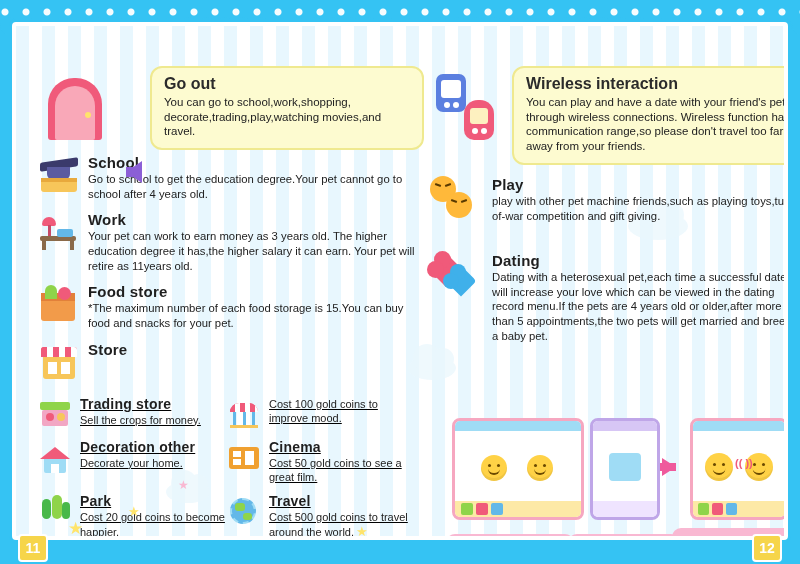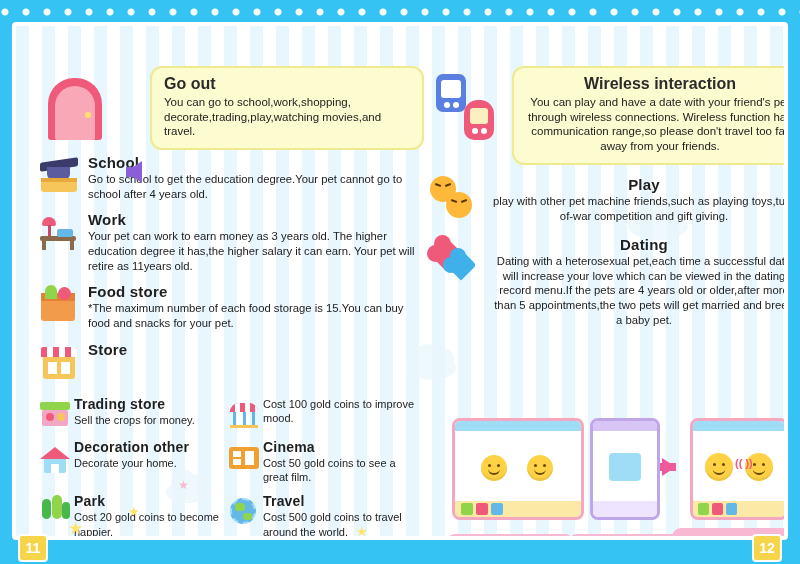--- a/index.html
+++ b/index.html
@@ -61,40 +61,40 @@
   .c3{width:48px;height:24px;left:392px;top:330px;}
   .c3:before{width:28px;height:28px;left:5px;top:-12px;}
   .c3:after{width:22px;height:22px;left:24px;top:-8px;}
   .c4{width:44px;height:22px;left:150px;top:455px;}
   .c4:before{width:26px;height:26px;left:5px;top:-11px;}
   .c4:after{width:20px;height:20px;left:22px;top:-7px;}
 
   
   .col{position:absolute;top:40px;}
   .col-left{left:22px;width:378px;}
-  .col-right{left:414px;width:366px;text-align:center;}
+  .col-right{left:414px;width:366px;}
 
   
   .bubble{
     position:relative;border-radius:12px;padding:7px 10px 9px 12px;
     border:2px solid #e9e27a;
   }
   .bubble.yellow{background:#fdfbd0;border-color:#efe98f;}
   .bubble h2{
     margin:0 0 2px 0;font-size:16px;font-weight:bold;color:#2b2b2b;
   }
   .bubble p{margin:0;font-size:11.5px;line-height:1.28;color:#222;}
 
   .row{display:flex;align-items:flex-start;gap:8px;margin-top:10px;}
   .icon{flex:0 0 auto;width:42px;height:40px;position:relative;}
   .txt h3{margin:0;font-size:15px;font-weight:bold;color:#1f1f1f;letter-spacing:.2px;}
   .txt p{margin:1px 0 0 0;font-size:11.3px;line-height:1.3;color:#222;}
 
   .grid2{display:flex;flex-wrap:wrap;margin-top:6px;}
-  .grid2 .cell{width:50%;display:flex;align-items:flex-start;margin-top:9px;}
+  .grid2 .cell{width:50%;display:flex;align-items:flex-start;gap:6px;margin-top:9px;text-decoration:underline;}
   .grid2 .cell .txt h3{font-size:14px;}
   .grid2 .cell .txt p{font-size:11px;}
   .icon-sm{flex:0 0 auto;width:36px;height:34px;position:relative;}
 
   
   .sq{position:absolute;}
   .rd{border-radius:50%;}
 
   
   .arrow-purple{
@@ -351,21 +351,21 @@
             <div class="sq" style="left:15px;top:8px;width:6px;height:2px;background:#5a3a00;transform:rotate(-20deg);"></div>
             <div class="sq" style="left:21px;top:24px;width:6px;height:2px;background:#5a3a00;transform:rotate(20deg);"></div>
             <div class="sq" style="left:31px;top:24px;width:6px;height:2px;background:#5a3a00;transform:rotate(-20deg);"></div>
           </div>
           <div class="txt">
             <h3>Play</h3>
             <p>play with other pet machine friends,such as playing toys,tug-of-war competition and gift giving.</p>
           </div>
         </div>
 
-        <div class="row" style="margin-top:12px;">
+        <div class="row" style="margin-top:28px;">
           <div class="icon" style="width:54px;height:48px;">
             <div class="sq" style="left:4px;top:6px;width:24px;height:24px;background:#f05a7a;transform:rotate(-45deg);border-radius:0 0 4px 0;"></div>
             <div class="sq rd" style="left:4px;top:-1px;width:17px;height:17px;background:#f05a7a;"></div>
             <div class="sq rd" style="left:-3px;top:9px;width:17px;height:17px;background:#f05a7a;"></div>
             <div class="sq" style="left:20px;top:18px;width:22px;height:22px;background:#3fb0ea;transform:rotate(-45deg);border-radius:0 0 4px 0;"></div>
             <div class="sq rd" style="left:20px;top:12px;width:16px;height:16px;background:#3fb0ea;"></div>
             <div class="sq rd" style="left:13px;top:21px;width:16px;height:16px;background:#3fb0ea;"></div>
           </div>
           <div class="txt">
             <h3>Dating</h3>

